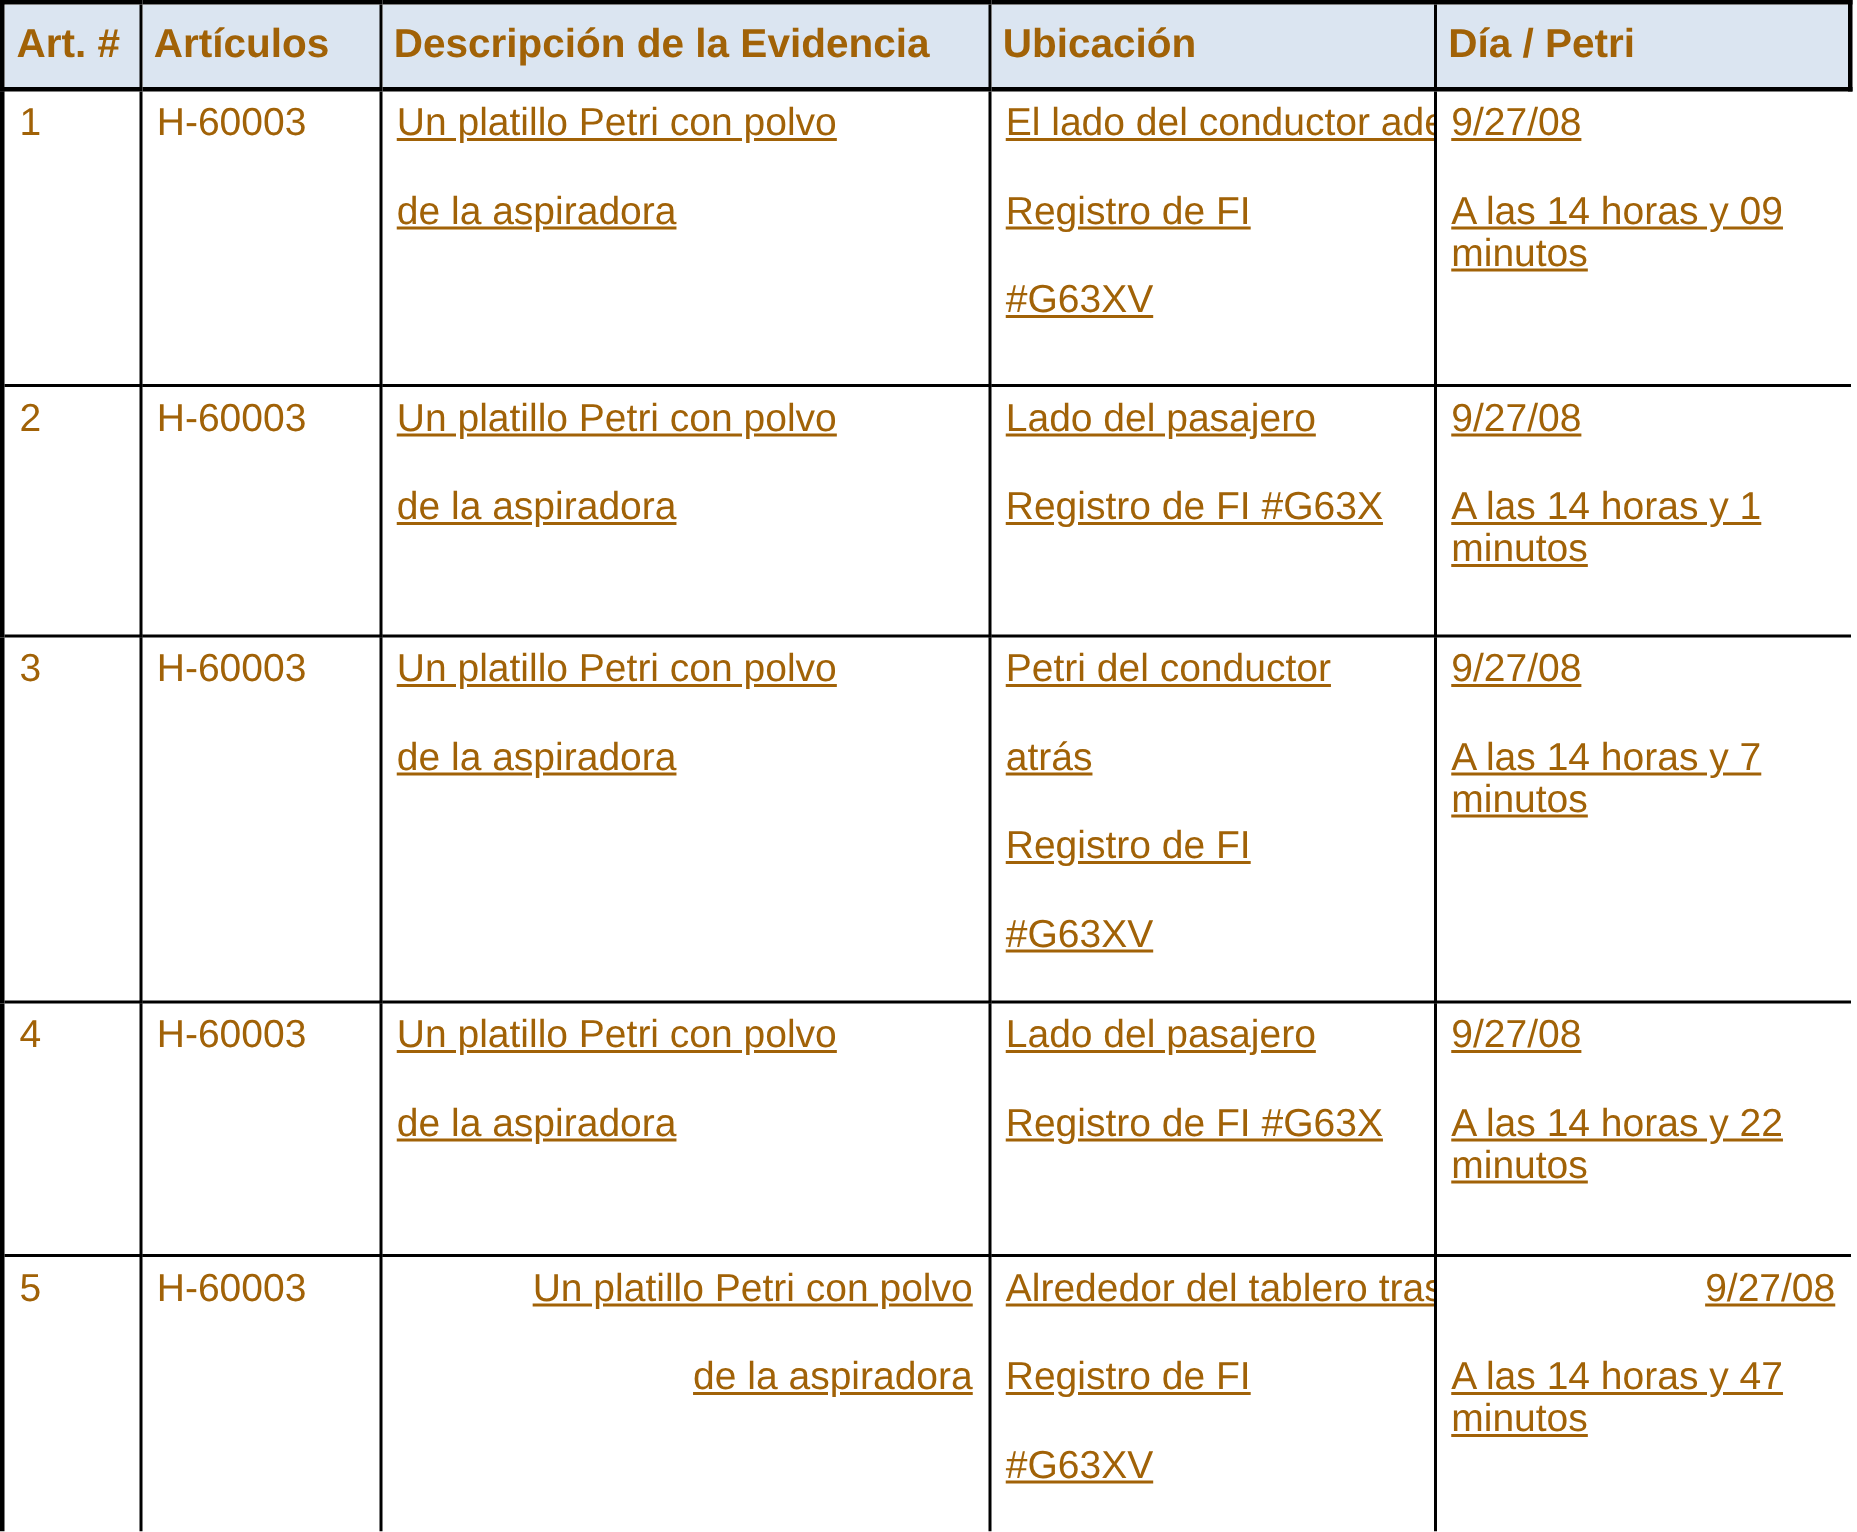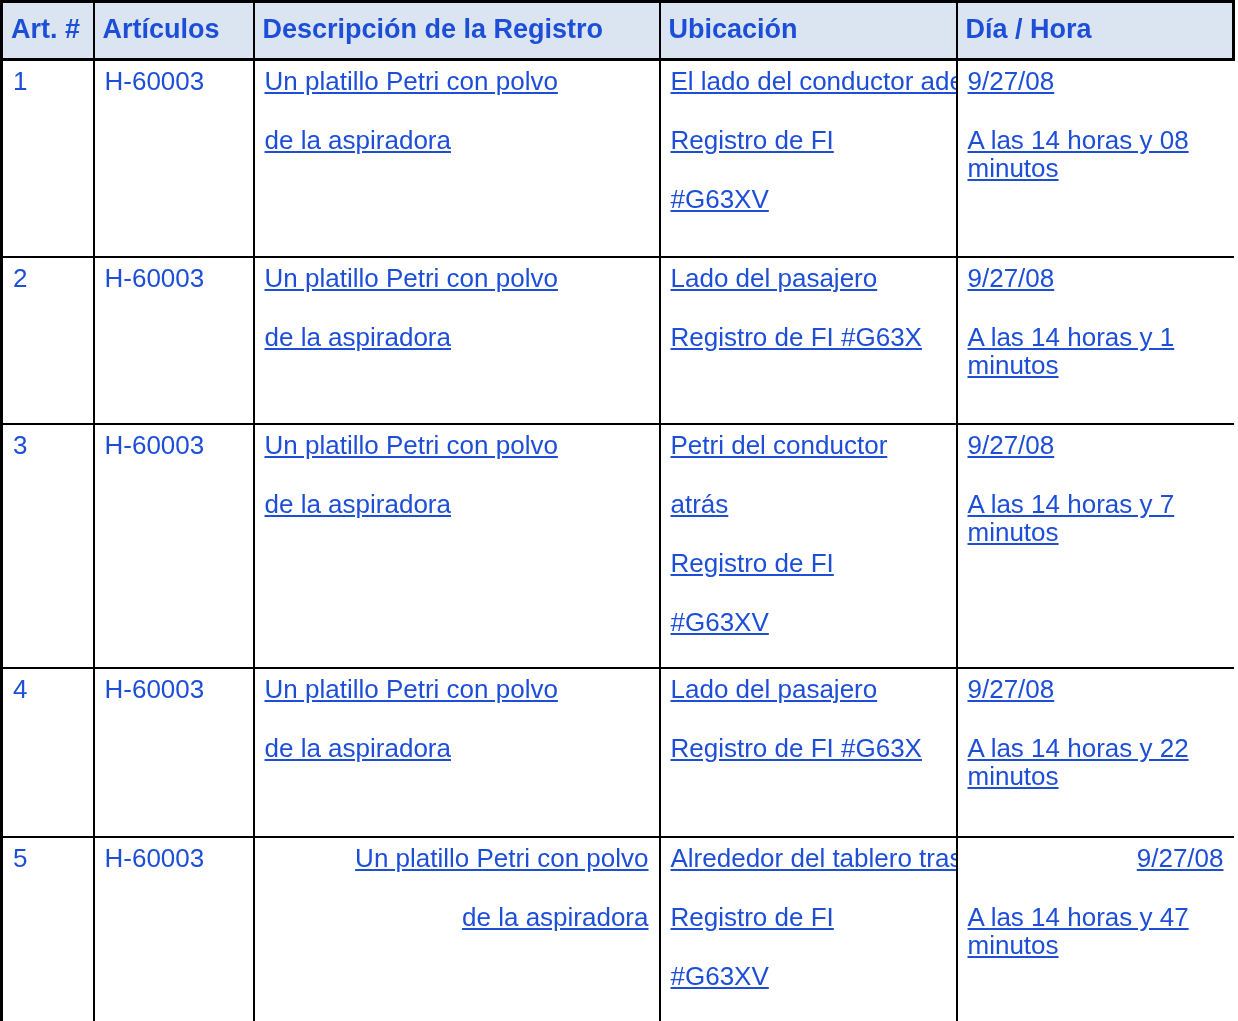--- a/index.html
+++ b/index.html
@@ -3,21 +3,21 @@
 <meta charset="utf-8">
 <style>
   html, body { margin: 0; padding: 0; background: #ffffff; }
   .page {
     position: relative;
     width: 1238px;
     height: 1021px;
     overflow: hidden;
     background: #ffffff;
     font-family: "Liberation Sans", "DejaVu Sans", sans-serif;
-    color: #1d4ed8;
+    color: #a16207;
   }
   table.ev {
     border-collapse: collapse;
     table-layout: fixed;
     width: 1232px;
     margin: 0;
   }
   col.c-art  { width: 92px; }
   col.c-item { width: 160px; }
   col.c-desc { width: 406px; }
@@ -83,41 +83,41 @@
       <col class="c-art">
         <col class="c-item">
         <col class="c-desc">
         <col class="c-loc">
         <col class="c-date">
     </colgroup>
     <thead>
       <tr class="r-header">
         <th class="al-c">Art. #</th>
         <th class="al-c">Artículos</th>
-        <th>Descripción de la Registro</th>
+        <th>Descripción de la Evidencia</th>
         <th class="al-c">Ubicación</th>
-        <th>Día / Hora</th>
+        <th>Día / Petri</th>
       </tr>
     </thead>
     <tbody id="ev-body">
         <tr class="r-0">
           <td class="cell-art">1</td>
           <td class="cell-item">H-60003</td>
           <td class="cell-desc">
             <p>Un platillo Petri con polvo</p>
             <p>de la aspiradora</p>
           </td>
           <td class="cell-loc">
             <p class="nowrap">El lado del conductor adelante</p>
             <p class="nowrap">Registro de FI</p>
             <p class="nowrap">#G63XV</p>
           </td>
           <td class="cell-date">
             <p>9/27/08</p>
-            <p>A las 14 horas y 08 minutos</p>
+            <p>A las 14 horas y 09 minutos</p>
           </td>
         </tr>
         <tr class="r-1">
           <td class="cell-art">2</td>
           <td class="cell-item">H-60003</td>
           <td class="cell-desc">
             <p>Un platillo Petri con polvo</p>
             <p>de la aspiradora</p>
           </td>
           <td class="cell-loc">

